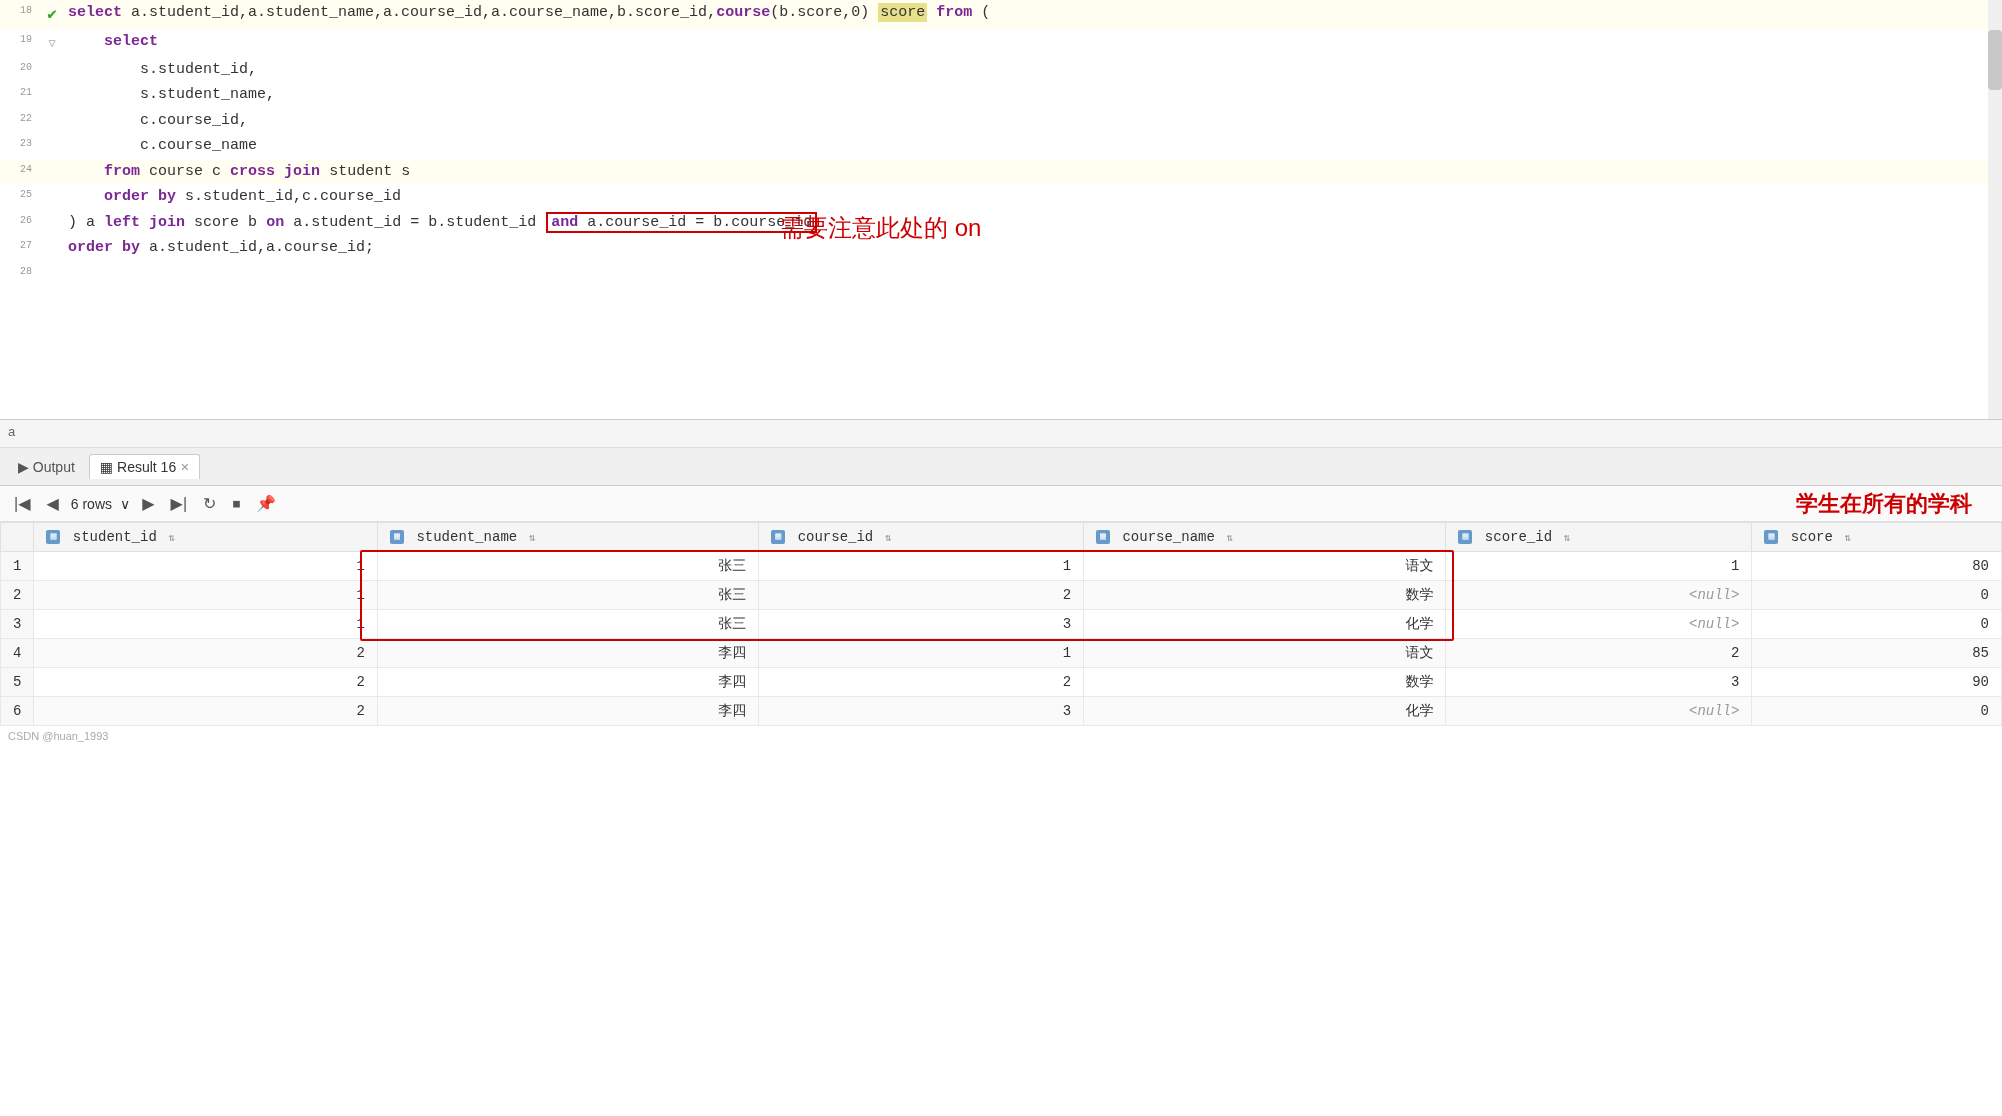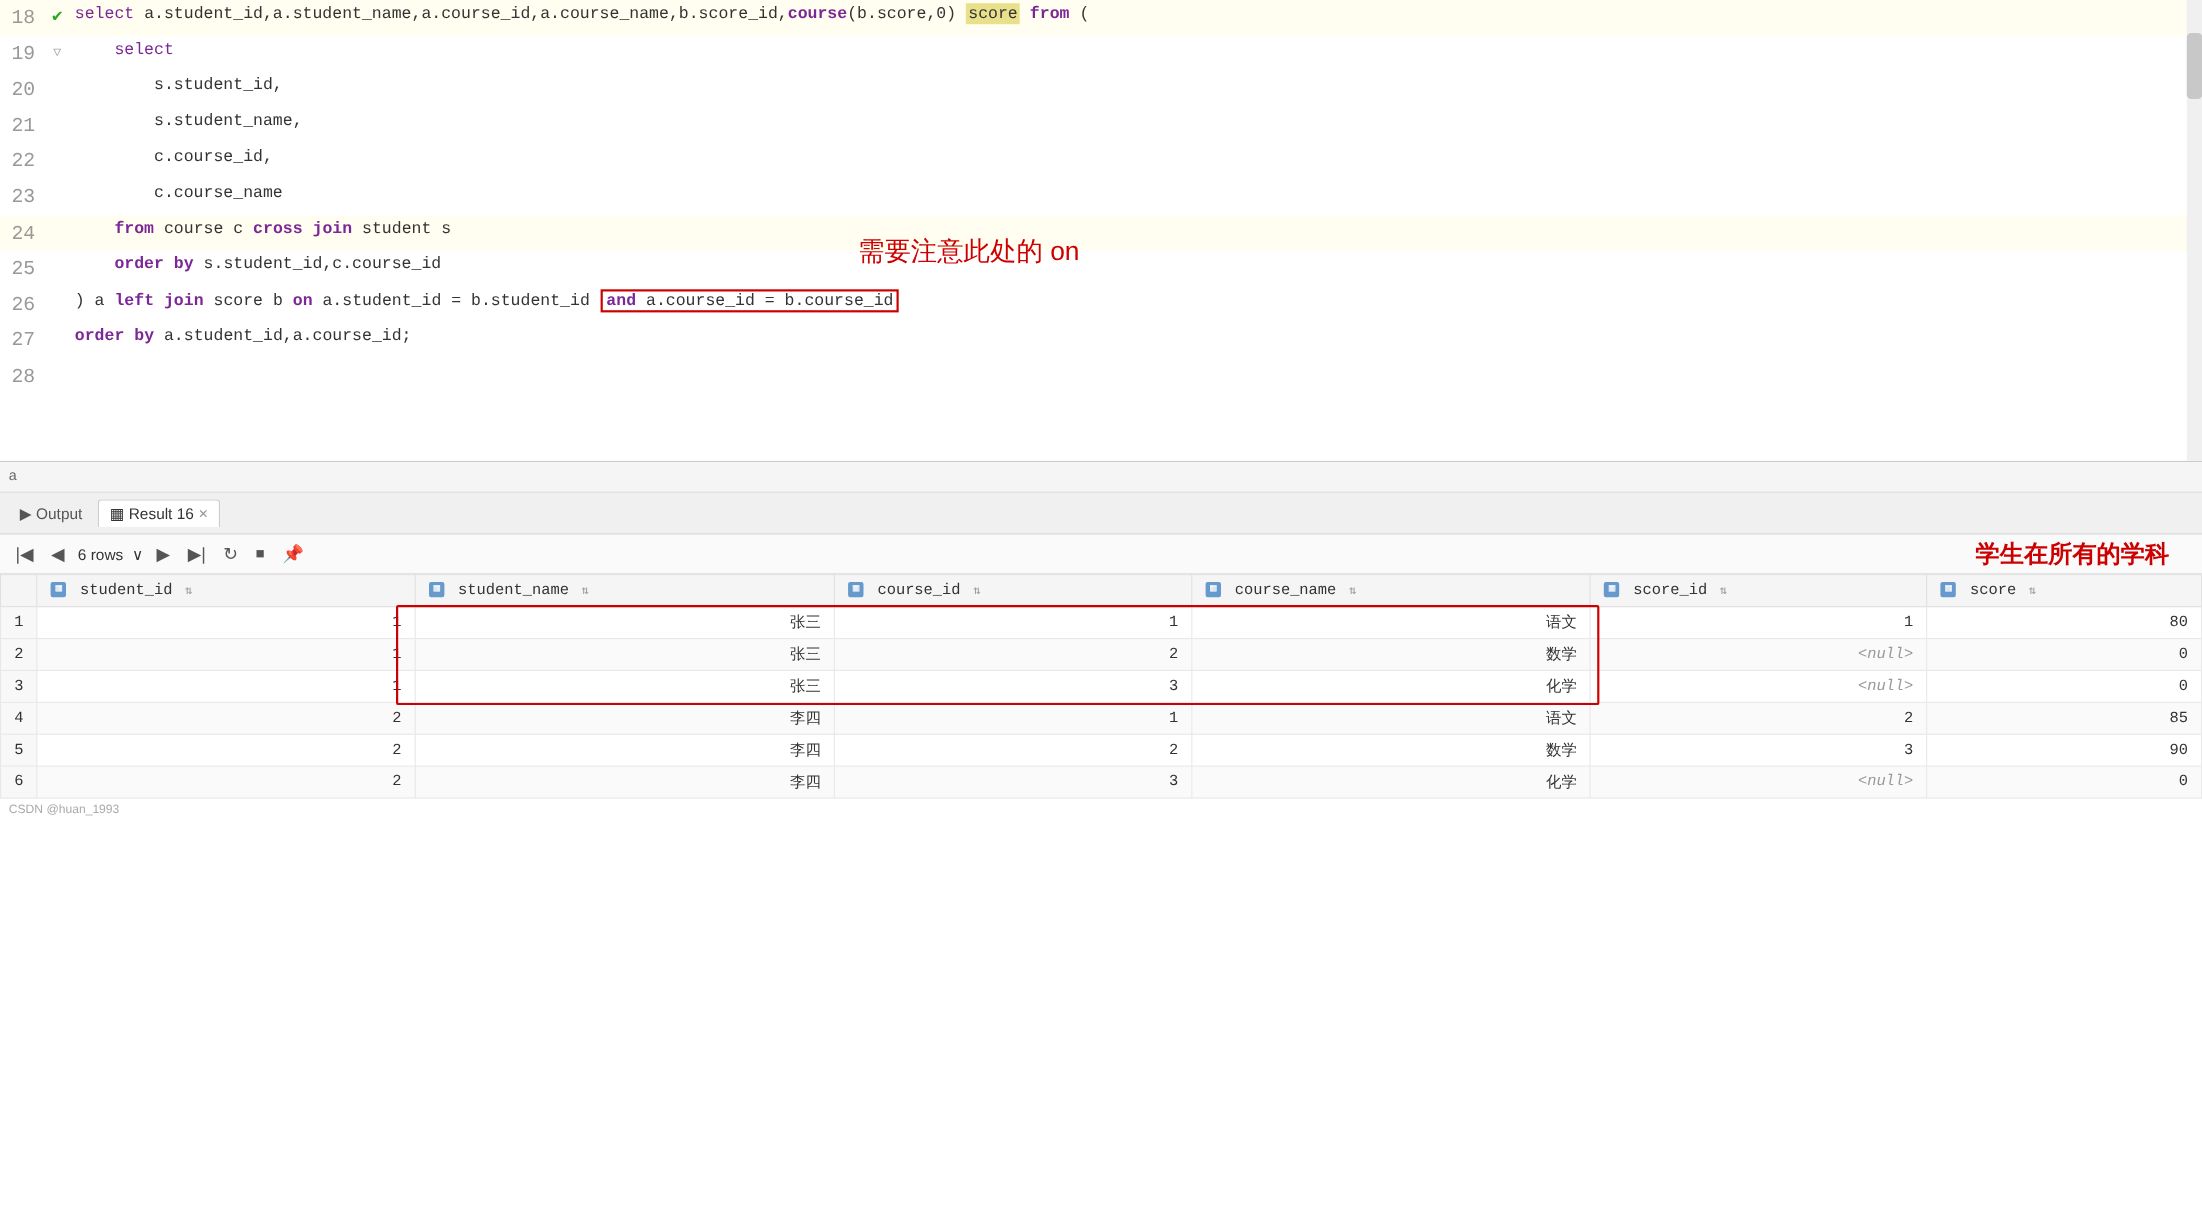--- a/index.html
+++ b/index.html
@@ -27,42 +27,42 @@
     .code-table tr {
       line-height: 1.7;
     }
 
     .line-num {
       width: 40px;
       text-align: right;
       padding-right: 8px;
       padding-left: 4px;
       color: #999;
-      font-size: 18px;
+      font-size: 10px;
       user-select: none;
       vertical-align: top;
       padding-top: 2px;
     }
 
     .line-icon {
       width: 24px;
       text-align: center;
       vertical-align: top;
       padding-top: 2px;
     }
 
     .line-content {
       padding-left: 4px;
       white-space: pre;
       font-size: 15px;
       vertical-align: top;
     }
 
     
-    .kw-select { color: #7b2896; font-weight: normal; }
+    .kw-select { color: #7b2896; font-weight: bold; }
     .kw-from { color: #7b2896; font-weight: bold; }
     .kw-order { color: #7b2896; font-weight: bold; }
     .kw-by { color: #7b2896; font-weight: bold; }
     .kw-left { color: #7b2896; font-weight: bold; }
     .kw-join { color: #7b2896; font-weight: bold; }
     .kw-on { color: #7b2896; font-weight: bold; }
     .kw-and { color: #7b2896; font-weight: bold; }
     .kw-cross { color: #7b2896; font-weight: bold; }
     .fn-ifnull { color: #7b2896; font-weight: bold; }
     .highlight-score { background: #e8e08a; padding: 1px 2px; }

